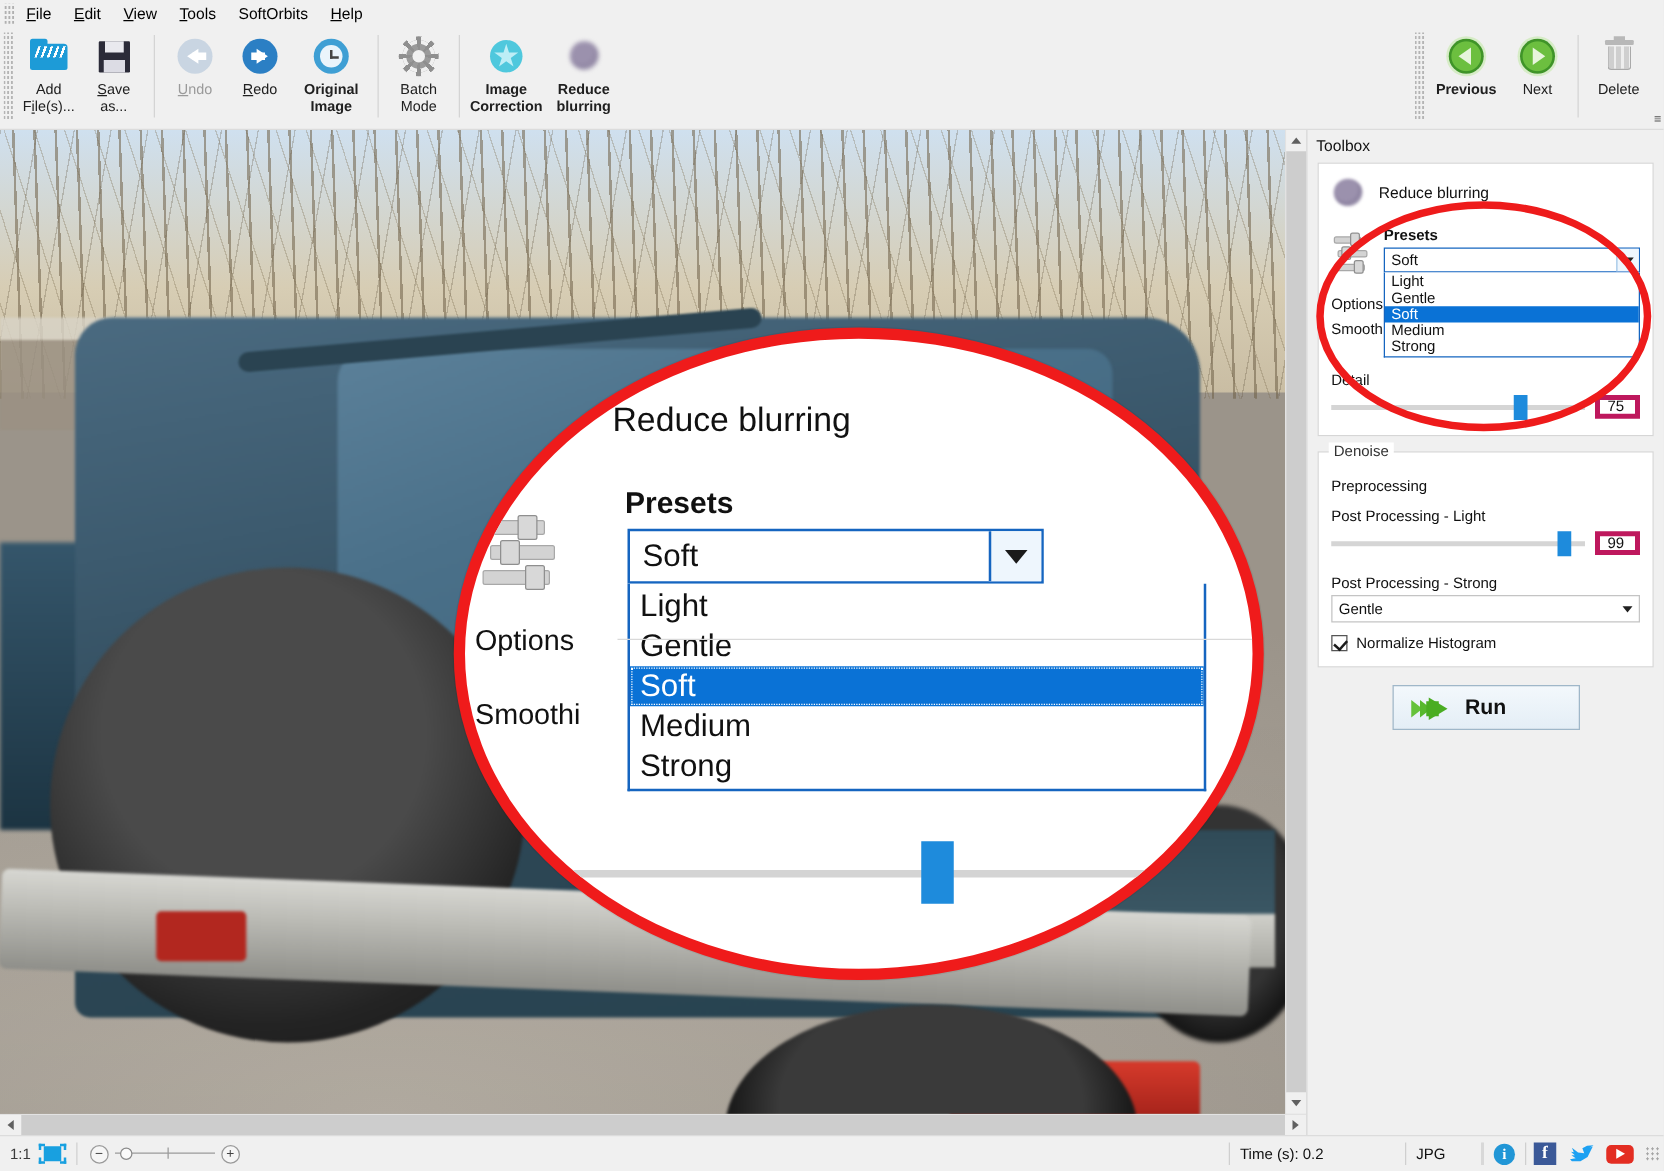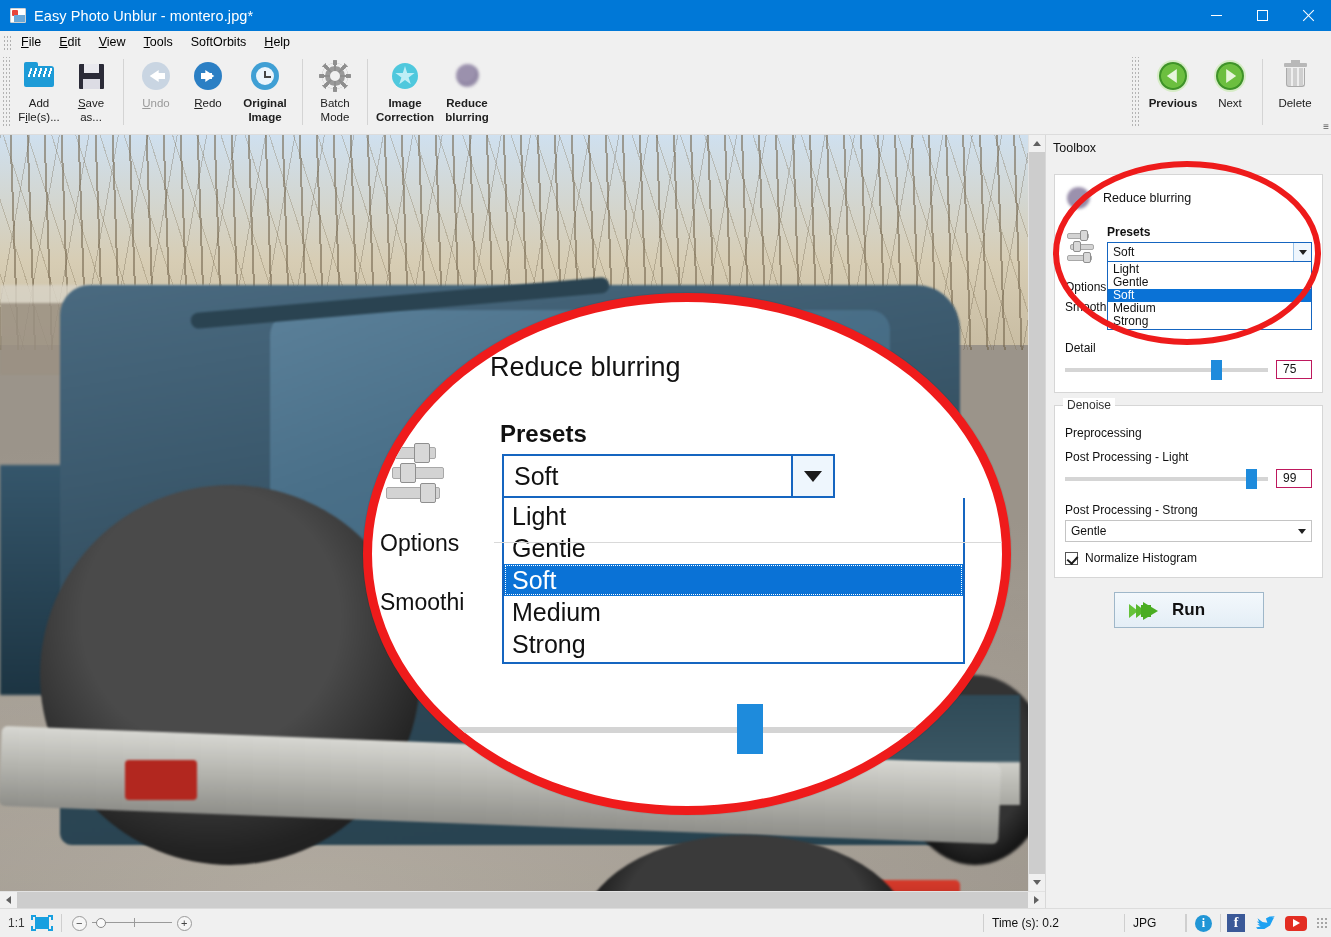--- a/index.html
+++ b/index.html
@@ -321,21 +321,21 @@
   .vthumb { flex: 1 1 auto; background:#cdcdcd; margin: 0; }
   .hscroll { height: 17px; background:#f0f0f0; display:flex; flex: 0 0 17px;
              border-top: 1px solid #e2e2e2; }
   .sb-arrow-h { width: 17px; display:flex; align-items:center; justify-content:center; }
   .hthumb { flex: 1 1 auto; background:#cdcdcd; }
 
   
   .toolbox {
     width: 286px; flex: 0 0 286px; background:#f0f0f0;
     border-left: 1px solid #d8d8d8; position: relative;
-    display:flex; flex-direction: column; gap: 13px;
+    display:flex; flex-direction: column;
   }
   .toolbox-title { font-size: 12.5px; color:#111; padding: 6px 0 6px 7px; }
   .tbx-body { padding: 0 8px; position: relative; }
 
   .group {
     border: 1px solid #d6d6d6; background:#fff; position: relative;
     padding: 10px 10px 12px; margin-bottom: 12px;
   }
   .group-legend {
     position: absolute; top: -8px; left: 8px; background: #fff;
@@ -375,21 +375,21 @@
 
   .row-label-inline { display:flex; align-items:center; gap: 8px; }
   .opt-label { font-size: 12px; color:#111; }
   .hr-thin { flex:1 1 auto; height:1px; background:#e0e0e0; }
 
   .slider-row { display:flex; align-items:center; gap: 8px; margin-top: 3px; }
   .slider { position: relative; flex: 1 1 auto; height: 22px; }
   .slider .track { position:absolute; left:0; right:0; top:10px; height: 4px; background:#d5d5d5; }
   .slider .knob { position:absolute; top: 2px; width: 11px; height: 20px; background:#1e8bdc; }
   .spin {
-    width: 36px; height: 19px; border: 1px solid #be185d; background:#fff;
+    width: 36px; height: 19px; border: 4px solid #be185d; background:#fff;
     font-size: 12px; color:#111; display:flex; align-items:center;
     padding-left: 6px; flex: 0 0 36px;
   }
 
   .checkrow { display:flex; align-items:center; gap: 7px; margin-top: 9px; }
   .cbox { width: 13px; height: 13px; border: 1px solid #555; background:#fff; position: relative; }
   .cbox.checked:after {
     content:""; position:absolute; left:3px; top:1px; width:5px; height:8px;
     border: solid #1a1a1a; border-width: 0 2px 2px 0; transform: rotate(42deg);
   }
@@ -463,35 +463,20 @@
                   border-top:4.5px solid transparent;border-bottom:4.5px solid transparent;border-left:7px solid #fff; }
   .sb-grip { width: 12px; height: 12px; margin-left:4px; margin-right:3px;
              background-image: radial-gradient(#a5a5a5 1px, transparent 1px);
              background-size: 4px 4px; }
 </style>
 </head>
 <body>
 
 <div class="app">
 
-  <div class="titlebar">
-    <div class="title-icon"></div>
-    <div class="title-text">Easy Photo Unblur - montero.jpg*</div>
-    <div class="win-btns">
-      <div class="win-btn">
-          <span class="glyph-min"></span>
-        </div>
-      <div class="win-btn">
-          <span class="glyph-max"></span>
-        </div>
-      <div class="win-btn close">
-          <span class="glyph-close"></span>
-        </div>
-    </div>
-  </div>
 
   <div class="menubar">
     <div class="grip"></div>
     <div class="menu-item"><u>F</u><span>ile</span></div>
     <div class="menu-item"><u>E</u><span>dit</span></div>
     <div class="menu-item"><u>V</u><span>iew</span></div>
     <div class="menu-item"><u>T</u><span>ools</span></div>
     <div class="menu-item">SoftOrbits</div>
     <div class="menu-item"><u>H</u><span>elp</span></div>
   </div>

